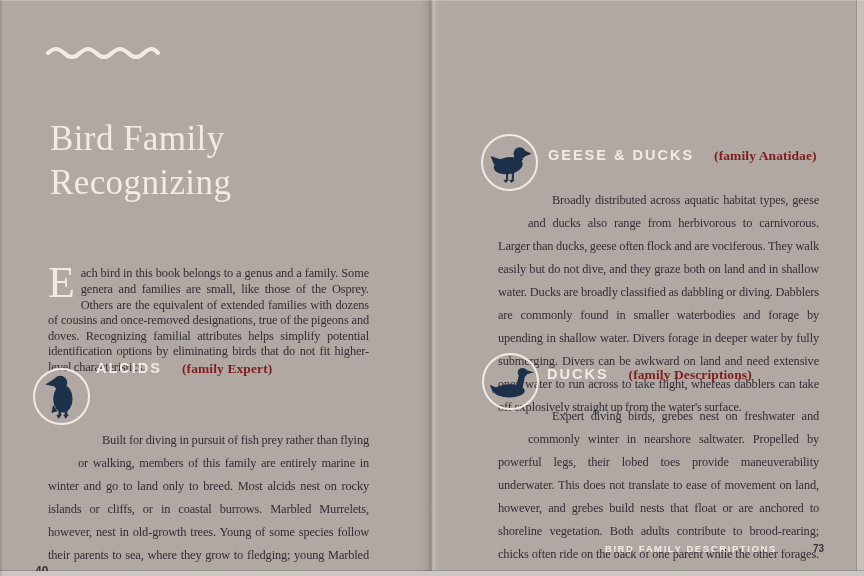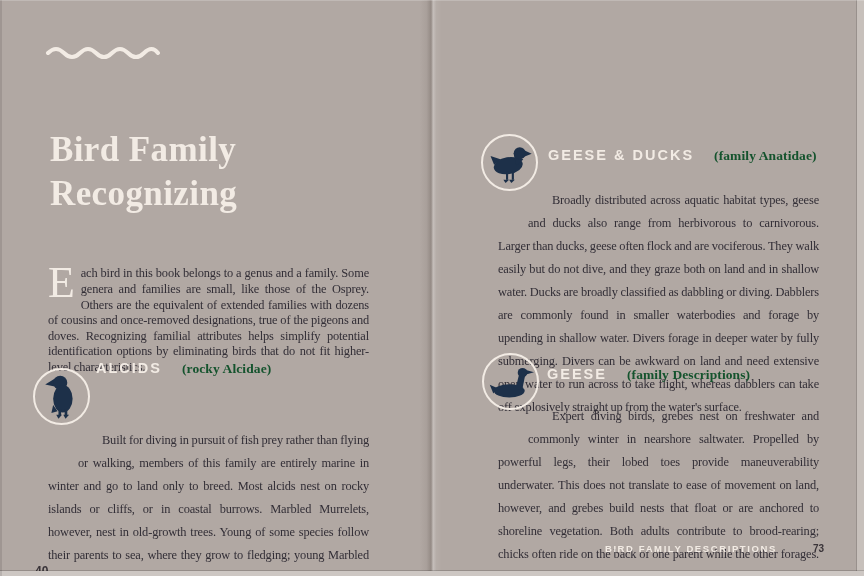--- a/index.html
+++ b/index.html
@@ -5,22 +5,22 @@
   html,body{margin:0;padding:0;background:#888;}
   .spread{
     position:relative;width:864px;height:576px;overflow:hidden;
     background:#b1a8a3;
     font-family:"Liberation Serif", serif;
   }
   
   .squiggle{position:absolute;left:45px;top:44px;}
   
   .title{
-    position:absolute;left:50px;top:128px;
-    color:#f2ebe4;font-size:35px;line-height:44px;font-weight:700;
+    position:absolute;left:50px;top:117px;
+    color:#f2ebe4;font-size:35px;line-height:44px;font-weight:400;
     letter-spacing:.4px;
   }
   .intro{
     position:absolute;left:48px;top:254px;width:321px;
     color:#322e36;font-size:12.4px;line-height:15.6px;
     text-align:justify;letter-spacing:-.15px;word-spacing:-.5px;
   }
   .dropcap{
     float:left;color:#f2ebe4;font-size:44px;line-height:30px;
     margin:2px 6px 0 0;font-weight:400;
@@ -31,21 +31,21 @@
     border:2.5px solid #f2ebe4;border-radius:50%;
     display:flex;align-items:center;justify-content:center;
   }
   .icon-circle svg{display:block;}
   
   .sec-heading{position:absolute;display:flex;align-items:baseline;gap:20px;white-space:nowrap;}
   .sec-name{
     font-family:"Liberation Sans", sans-serif;font-size:14.5px;font-weight:600;
     letter-spacing:2px;color:#f2ebe4;
   }
-  .sec-family{font-size:13.5px;font-weight:700;color:#14532d;letter-spacing:.1px;}
+  .sec-family{font-size:13.5px;font-weight:700;color:#7f1d1d;letter-spacing:.1px;}
   
   .body-par{
     position:absolute;width:321px;color:#322e36;
     font-size:12.4px;line-height:23px;text-align:justify;
     letter-spacing:-.15px;word-spacing:-.5px;
   }
   .ind-a{float:left;width:54px;height:15px;}
   .ind-b{float:left;clear:left;width:30px;height:15px;}
   
   .alcids-circle{left:33px;top:368px;}
@@ -121,21 +121,21 @@
         <polygon points="12,35 17,42 10,44"></polygon>
         <rect x="18" y="40" width="3" height="7"></rect>
         <rect x="25" y="40" width="3" height="7"></rect>
         <polygon points="15.5,46 22,46 18,50.5"></polygon>
         <polygon points="23.5,46 30,46 26,50.5"></polygon>
       </g>
     </svg>
   </div>
   <div class="sec-heading alcids-heading">
     <span class="sec-name">ALCIDS</span>
-    <span class="sec-family">(rocky Alcidae)</span>
+    <span class="sec-family">(family Expert)</span>
   </div>
   <p class="body-par alcids-par"><span class="ind-a"></span><span class="ind-b"></span><span>Built for diving in pursuit of fish prey rather than flying or walking, members of this family are entirely marine in winter and go to land only to breed. Most alcids nest on rocky islands or cliffs, or in coastal burrows. Marbled Murrelets, however, nest in old-growth trees. Young of some species follow their parents to sea, where they grow to fledging; young Marbled Murrelets leave the nest for the first time on the wing.</span></p>
 
   <div class="footer-left">40</div>
 
   <div class="icon-circle geese-circle">
     <svg width="46" height="44" viewBox="0 0 52 48">
       <g fill="#1d3049">
         <polygon points="4,16 16,20 8,26"></polygon>
         <ellipse cx="24" cy="27" rx="16.5" ry="9.5" transform="rotate(-9 24 27)"></ellipse>
@@ -160,21 +160,21 @@
       <g fill="#1d3049">
         <polygon points="2,23 11,27 6,33"></polygon>
         <ellipse cx="24" cy="30" rx="17.5" ry="7.5"></ellipse>
         <path d="M31,28 L35.5,10 L42,12.5 L38.5,30 Z"></path>
         <circle cx="39" cy="9.5" r="5.4"></circle>
         <polygon points="43,6.5 52,9 43,11.5"></polygon>
       </g>
     </svg>
   </div>
   <div class="sec-heading grebes-heading">
-    <span class="sec-name">GEESE</span>
+    <span class="sec-name">DUCKS</span>
     <span class="sec-family">(family Descriptions)</span>
   </div>
   <p class="body-par grebes-par"><span class="ind-a"></span><span class="ind-b"></span><span>Expert diving birds, grebes nest on freshwater and commonly winter in nearshore saltwater. Propelled by powerful legs, their lobed toes provide maneuverability underwater. This does not translate to ease of movement on land, however, and grebes build nests that float or are anchored to shoreline vegetation. Both adults contribute to brood-rearing; chicks often ride on the back of one parent while the other forages. Grebe populations suffer from loss and alteration of habitat, invasive fish species, and fishing practices.</span></p>
 
   <div class="footer-right">
     <span class="footer-label">BIRD FAMILY DESCRIPTIONS</span>
     <span class="footer-num">73</span>
   </div>
 
   <div class="gutter"></div>

